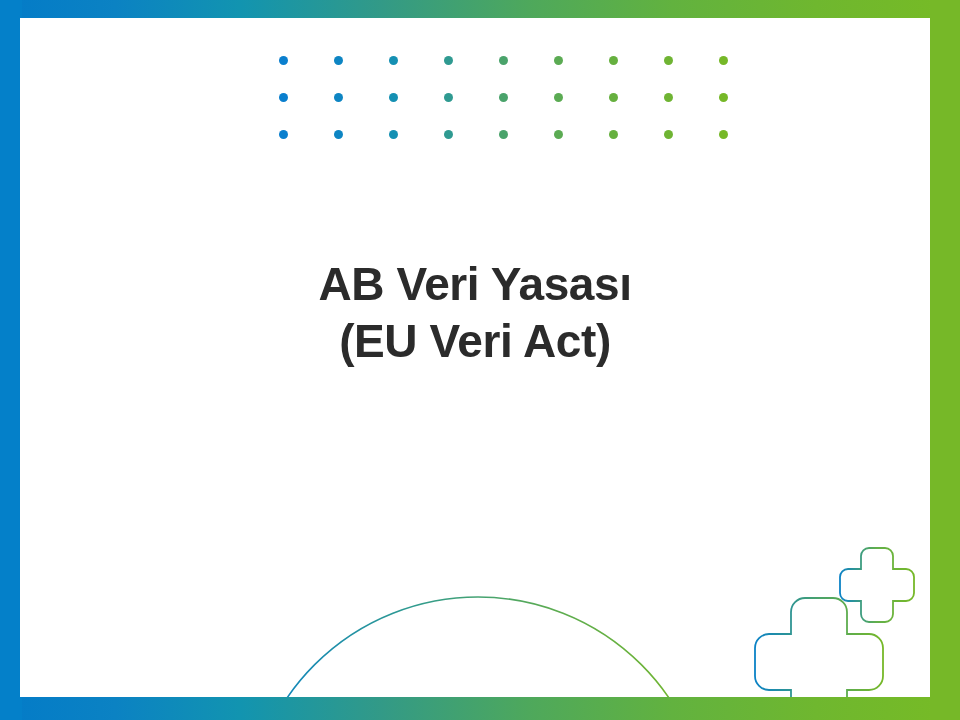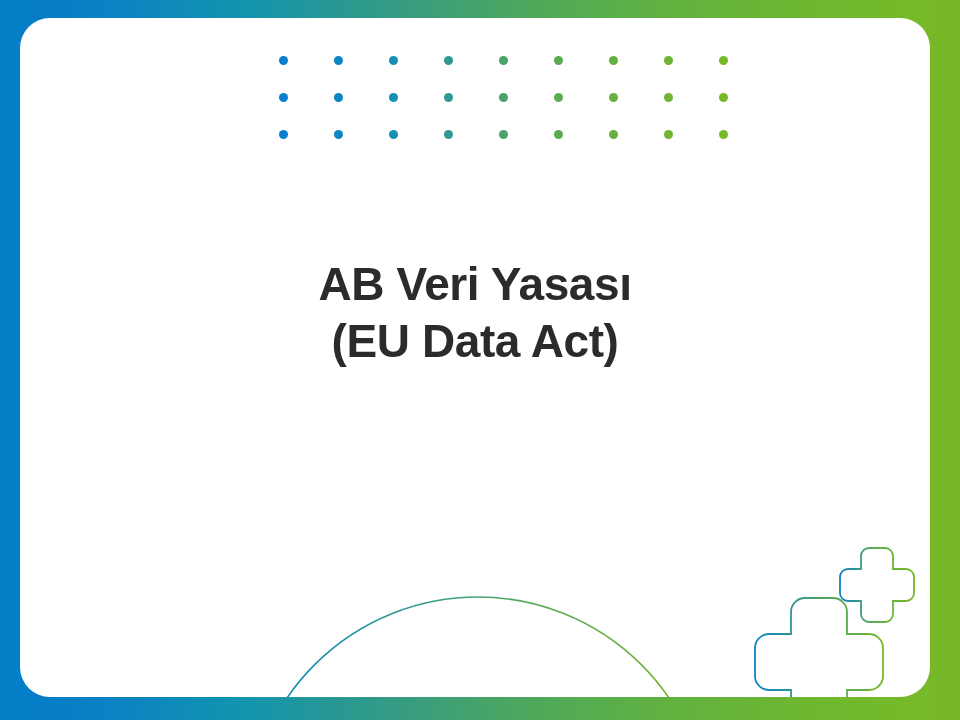--- a/index.html
+++ b/index.html
@@ -46,21 +46,20 @@
 
   
   .card {
     position: absolute;
     left: 20px;
     top: 18px;
     width: 910px;
     height: 679px;
     background: #ffffff;
     overflow: hidden;
-    border-radius: 30px;
   }
 
   
   .dot-grid {
     position: absolute;
     left: 235px;
     top: 20px;
     width: 448px;
     height: 102px;
   }
@@ -135,21 +134,21 @@
         <div class="dot" style="left: 189px; top: 92px; width: 9px; height: 9px; background: rgb(47, 154, 145);"></div>
         <div class="dot" style="left: 244px; top: 92px; width: 9px; height: 9px; background: rgb(74, 163, 107);"></div>
         <div class="dot" style="left: 299px; top: 92px; width: 9px; height: 9px; background: rgb(91, 171, 83);"></div>
         <div class="dot" style="left: 354px; top: 92px; width: 9px; height: 9px; background: rgb(102, 176, 63);"></div>
         <div class="dot" style="left: 409px; top: 92px; width: 9px; height: 9px; background: rgb(111, 180, 51);"></div>
         <div class="dot" style="left: 464px; top: 92px; width: 9px; height: 9px; background: rgb(118, 184, 40);"></div>
       </div>
 
     <div class="title-block" style="color: rgb(43, 43, 43);">
       <span class="title-line">AB Veri Yasası</span>
-      <span class="title-line">(EU Data Act)</span>
+      <span class="title-line">(EU Veri Act)</span>
     </div>
 
     <svg class="deco" viewBox="0 0 910 679" width="910" height="679" xmlns="http://www.w3.org/2000/svg">
       <defs>
         <linearGradient id="arcGrad" x1="0" y1="0" x2="1" y2="0">
           <stop offset="0%" stop-color="#0b82c6"></stop>
           <stop offset="35%" stop-color="#2f9a91"></stop>
           <stop offset="65%" stop-color="#5bab53"></stop>
           <stop offset="100%" stop-color="#76b828"></stop>
         </linearGradient>

